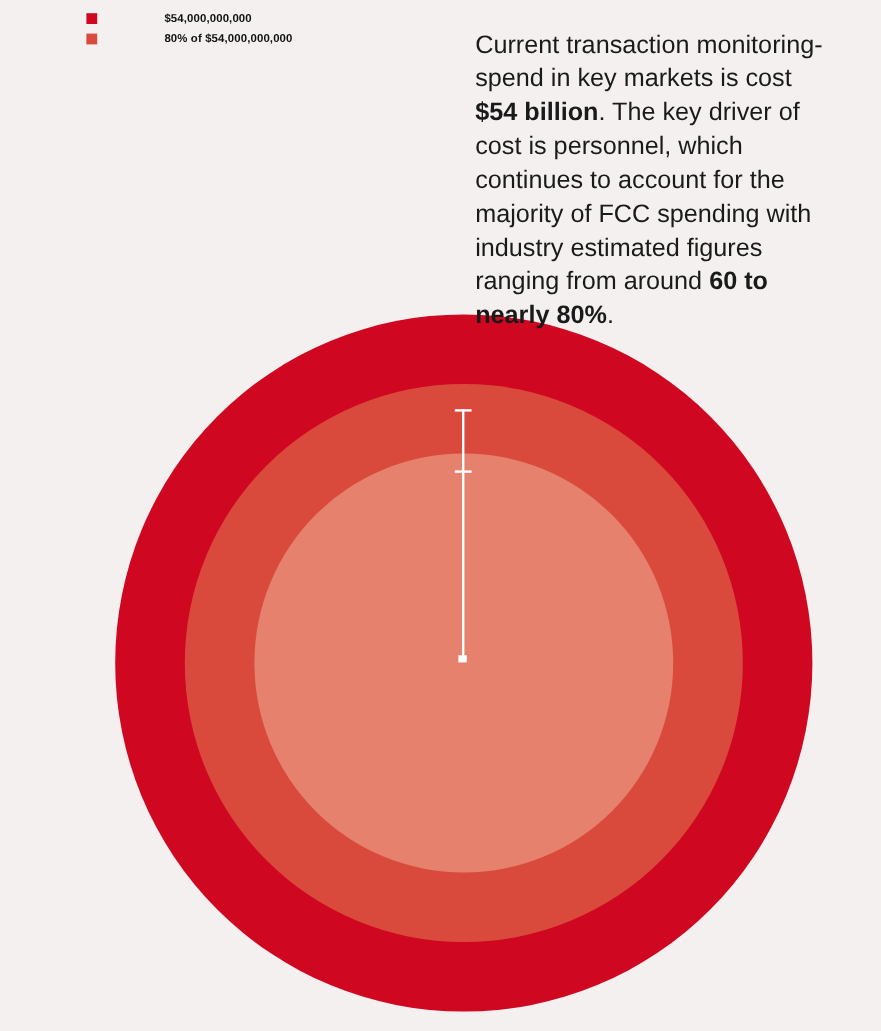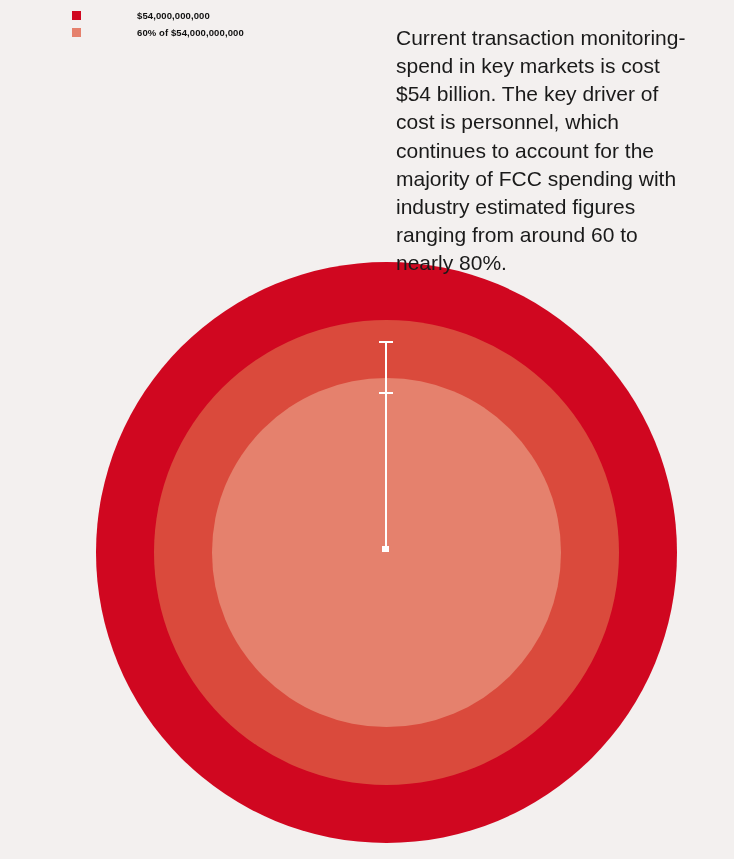--- a/index.html
+++ b/index.html
@@ -50,21 +50,21 @@
     position: absolute;
     left: 396px;
     top: 3px;
     width: 300px;
     font-size: 21px;
     line-height: 1.34;
     color: #1A1A1A;
     font-weight: normal;
   }
   #narrative .strong {
-    font-weight: normal;
+    font-weight: bold;
   }
 
   
   #circle-chart {
     position: absolute;
     left: 0;
     top: 0;
     width: 734px;
     height: 859px;
   }
@@ -137,21 +137,21 @@
 
 </div>
 
 <div id="legend">
 
   <div class="legend-row">
     <span class="legend-swatch" style="background: rgb(208, 7, 32);"></span>
     <span class="legend-label">$54,000,000,000</span>
   </div>
 
+  <div class="legend-row">
+    <span class="legend-swatch" style="background: rgb(218, 74, 60);"></span>
+    <span class="legend-label">80% of $54,000,000,000</span>
+  </div>
 
-  <div class="legend-row">
-    <span class="legend-swatch" style="background: rgb(229, 129, 109);"></span>
-    <span class="legend-label">60% of $54,000,000,000</span>
-  </div>
 
 </div>
 
 <p id="narrative"><span>Current transaction monitoring-spend in key markets is cost </span><span class="strong">$54 billion</span><span>. The key driver of cost is personnel, which continues to account for the majority of FCC spending with industry estimated figures ranging from around </span><span class="strong">60 to nearly 80%</span><span>.</span></p>
 
 </body></html>

